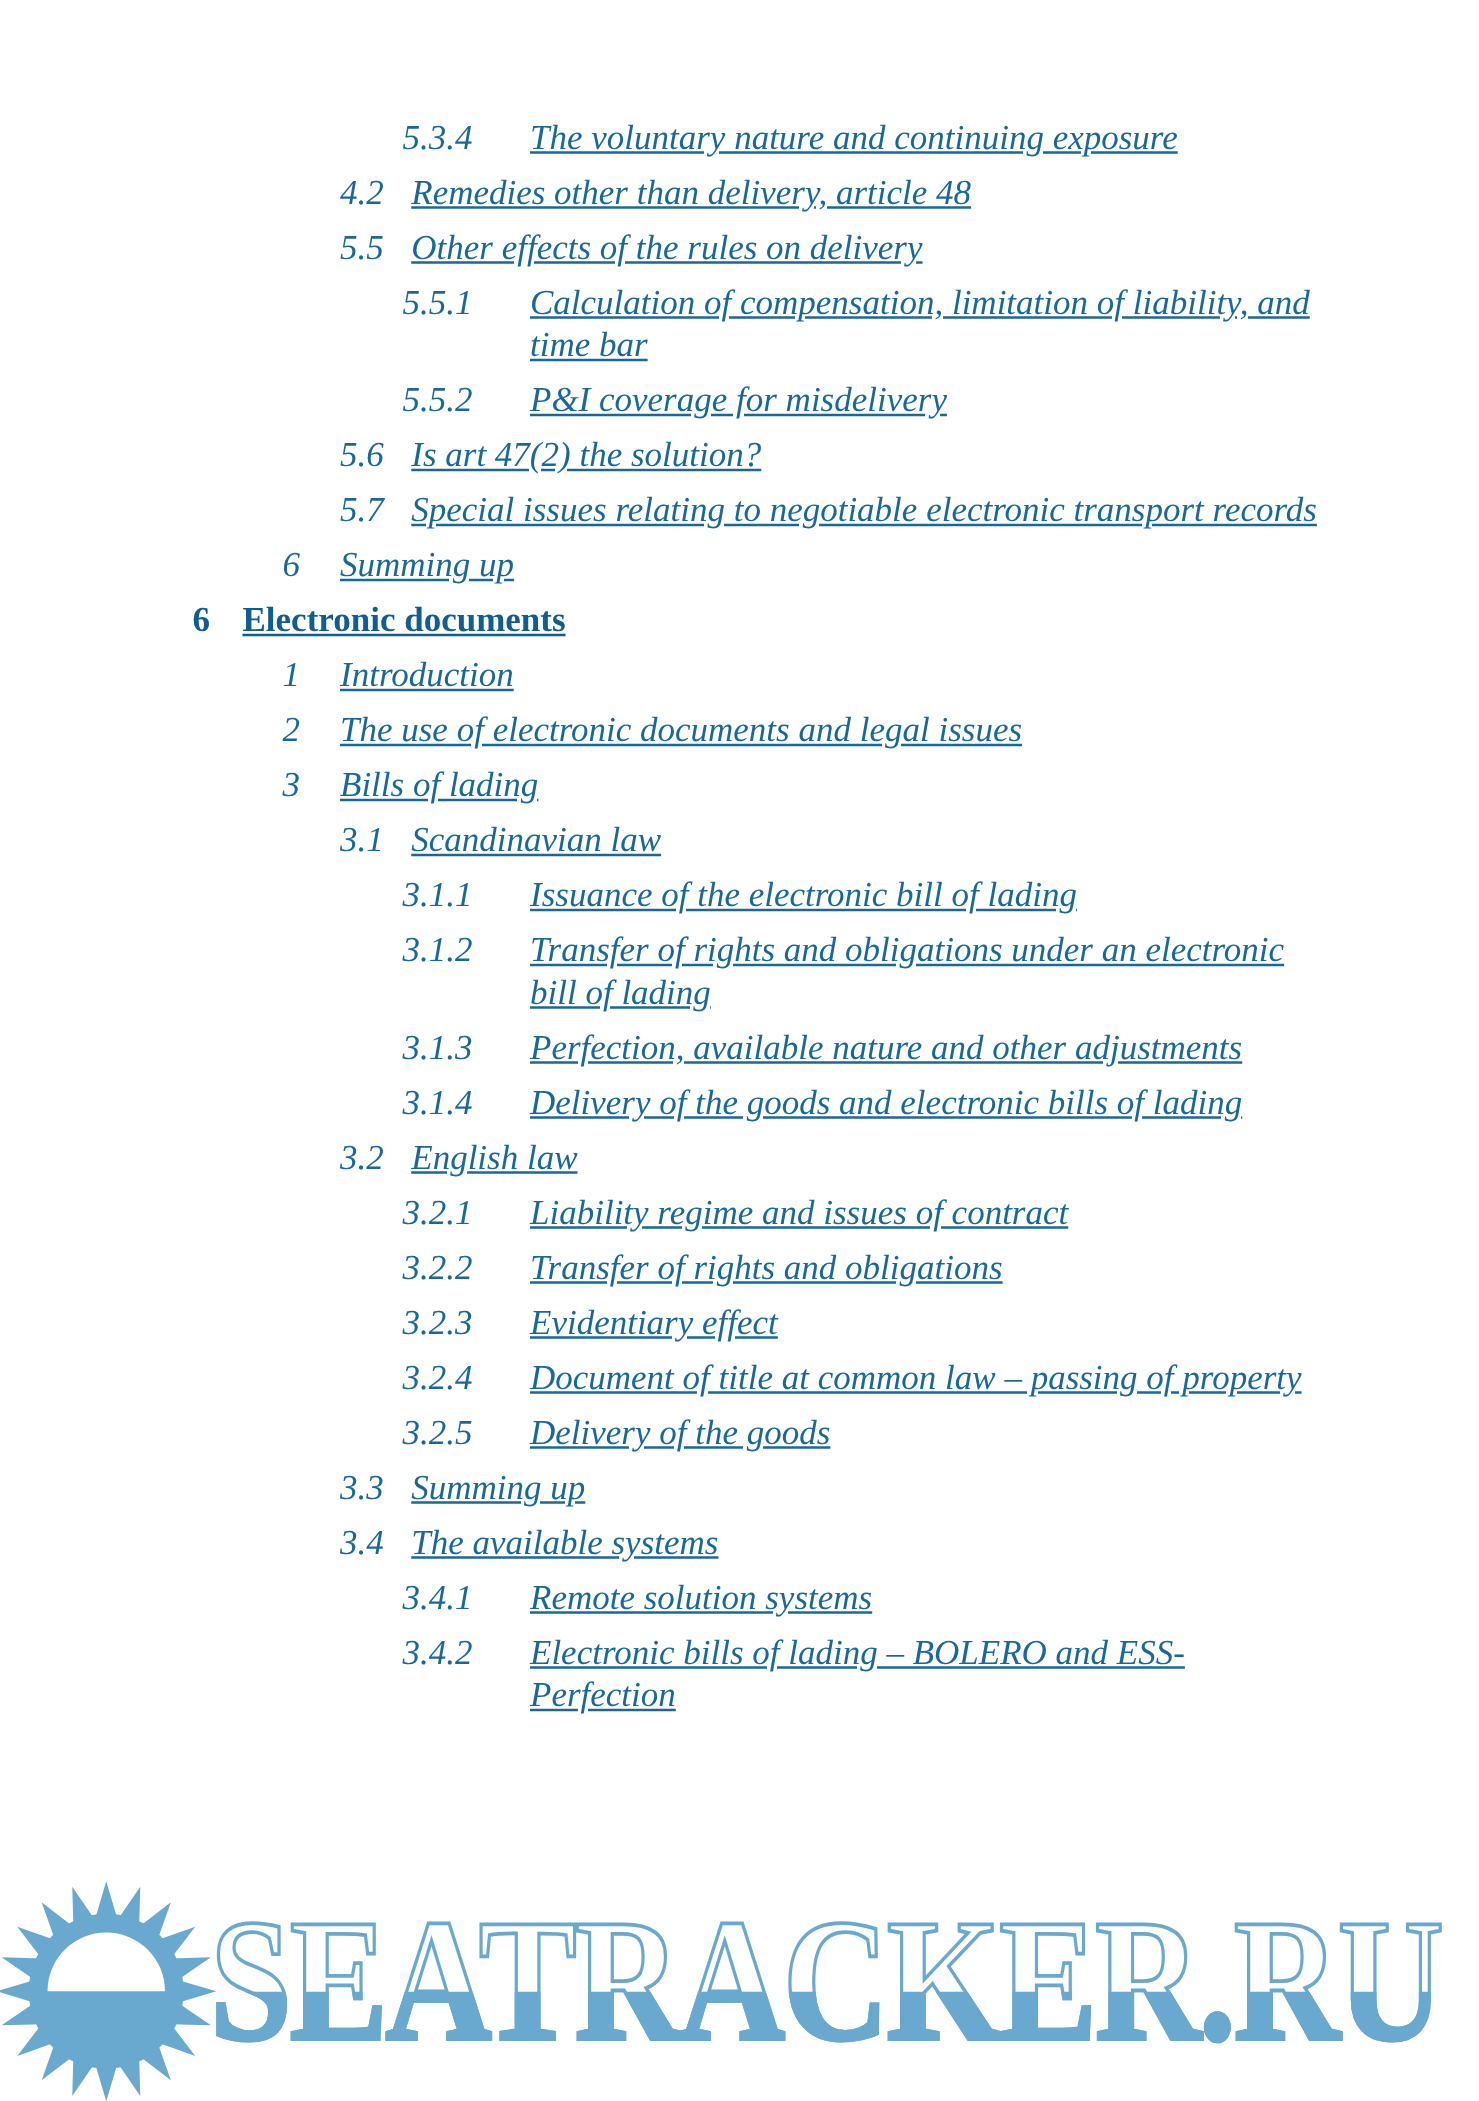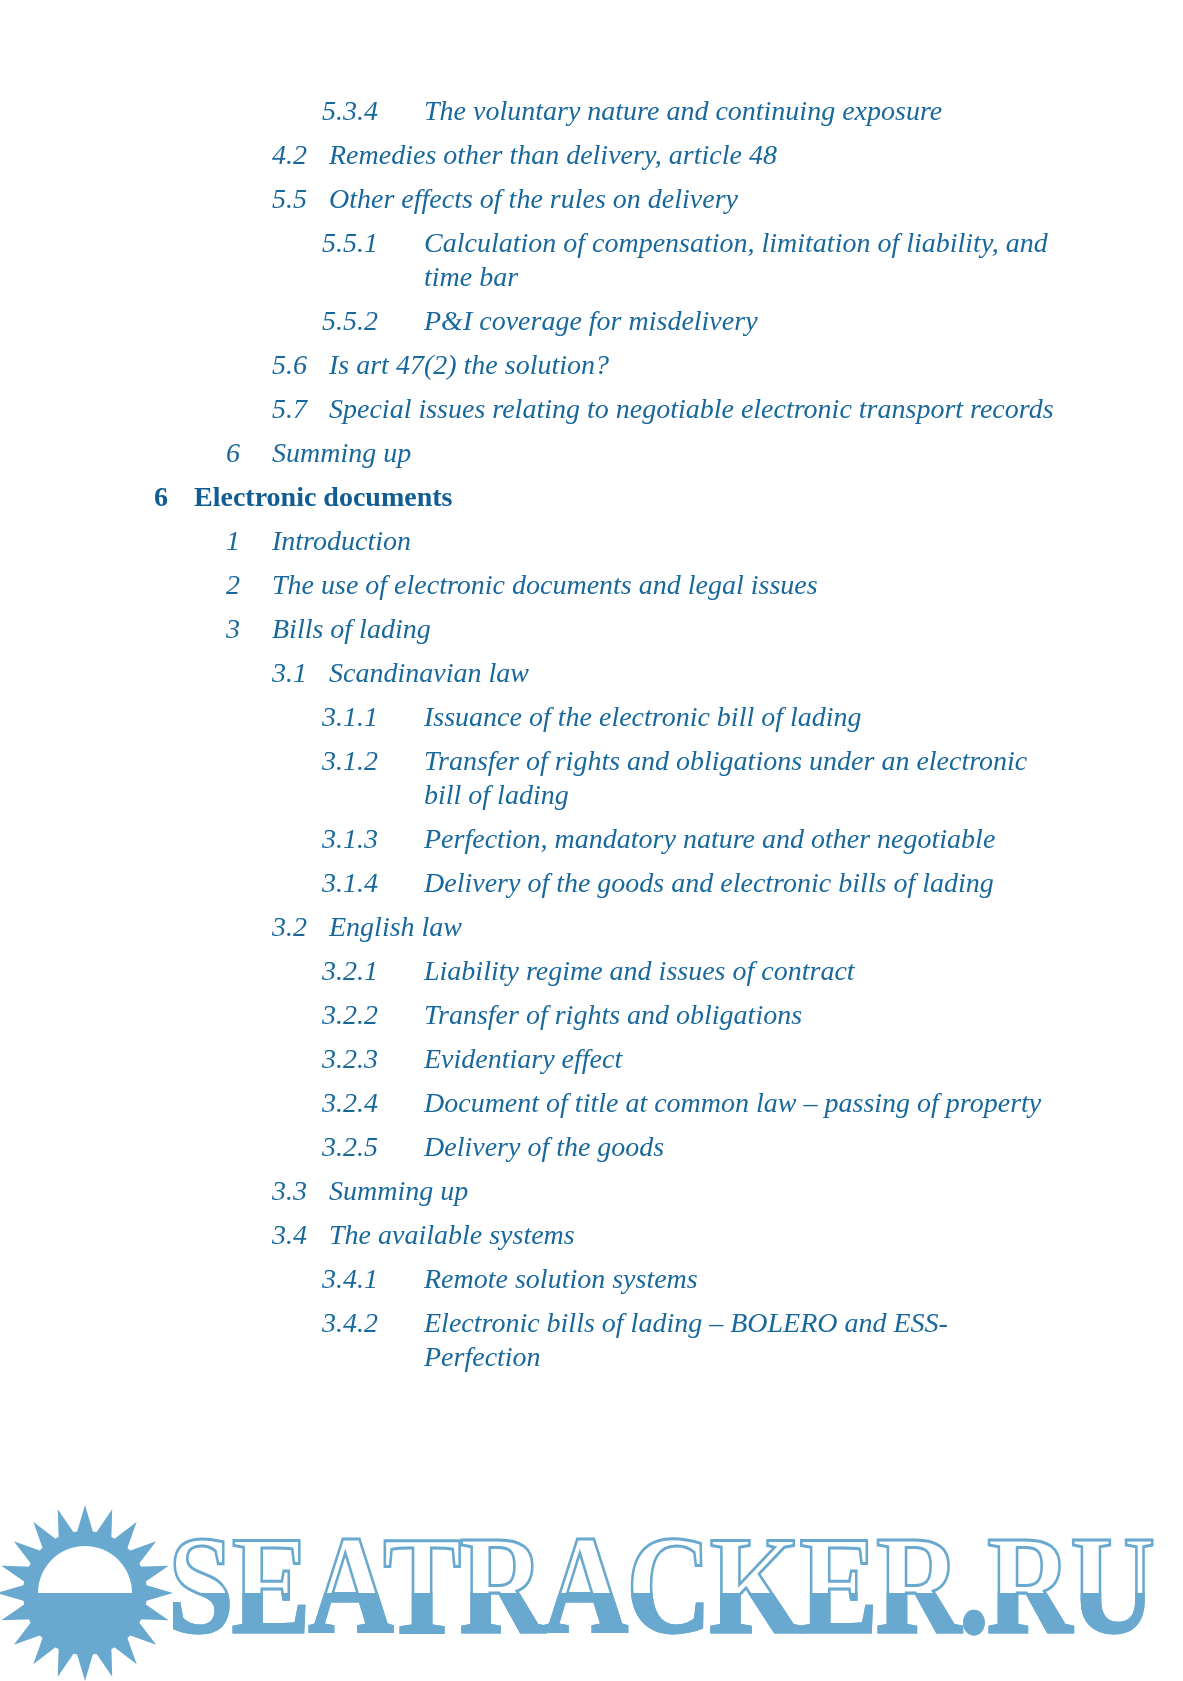--- a/index.html
+++ b/index.html
@@ -24,21 +24,21 @@
   .row{
     display:flex;
     align-items:flex-start;
     font-style:italic;
     font-size:28px;
     line-height:34px;
     margin-bottom:10px;
     color:var(--entry-color);
   }
   .row .num{flex:0 0 auto;}
-  .row .title{white-space:pre-line;}
+  .row .title{white-space:pre-line;text-decoration:underline;}
   .lvl0{margin-left:110px;}
   .lvl0 .num{width:40px;}
   .lvl1{margin-left:182px;}
   .lvl1 .num{width:46px;}
   .lvl2{margin-left:228px;}
   .lvl2 .num{width:57px;}
   .lvl2 .title{max-width:800px;}
   .lvl3{margin-left:278px;}
   .lvl3 .num{width:102px;}
   .lvl3 .title{max-width:700px;}
@@ -139,21 +139,21 @@
       <span class="num">3.1.1</span>
       <span class="title">Issuance of the electronic bill of lading</span>
     </div>
     <div class="row lvl3">
       <span class="num">3.1.2</span>
       <span class="title">Transfer of rights and obligations under an electronic
 bill of lading</span>
     </div>
     <div class="row lvl3">
       <span class="num">3.1.3</span>
-      <span class="title">Perfection, mandatory nature and other negotiable</span>
+      <span class="title">Perfection, available nature and other adjustments</span>
     </div>
     <div class="row lvl3">
       <span class="num">3.1.4</span>
       <span class="title">Delivery of the goods and electronic bills of lading</span>
     </div>
     <div class="row lvl2">
       <span class="num">3.2</span>
       <span class="title">English law</span>
     </div>
     <div class="row lvl3">

